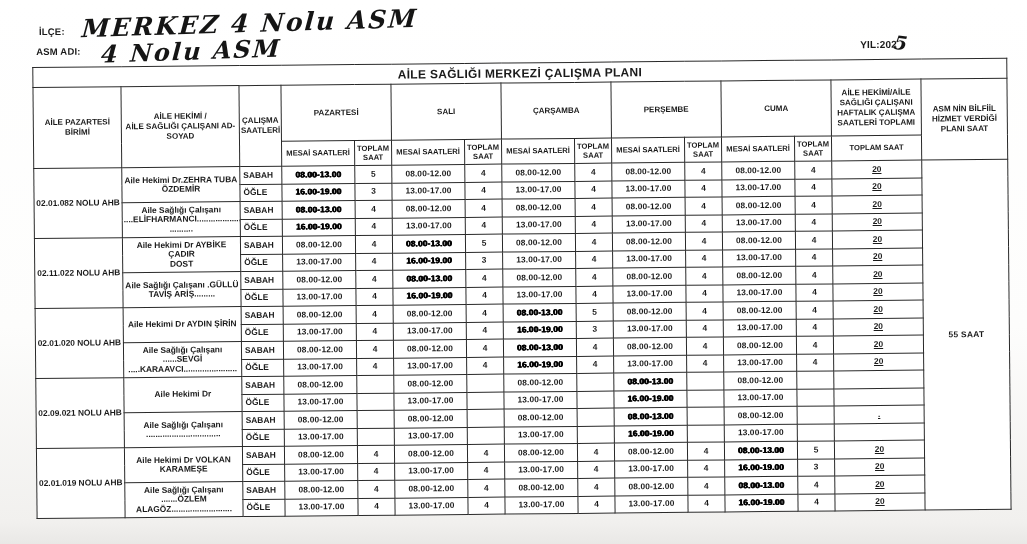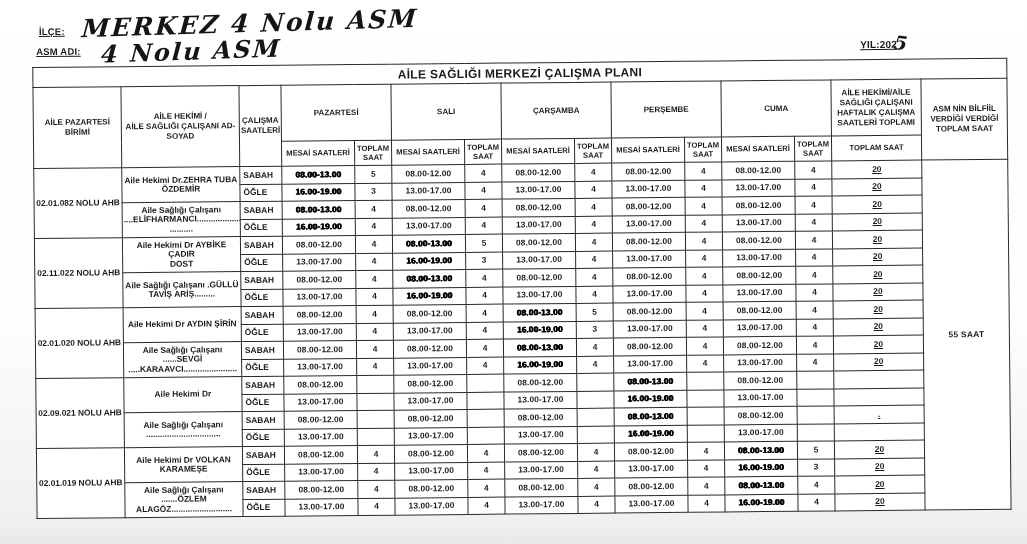--- a/index.html
+++ b/index.html
@@ -7,21 +7,21 @@
   body {
     width:1027px; height:544px; overflow:hidden; position:relative;
     background: linear-gradient(180deg, #ffffff 0%, #fdfdfc 60%, #f1f0ee 96%, #e9e8e6 100%);
     font-family:"Liberation Sans", sans-serif; color:#1a1a1a;
   }
   .scan-sheet { position:absolute; left:0; top:0; width:1027px; height:544px;
     transform:rotate(-0.55deg); transform-origin:55% 45%; }
 
   
   .top-labels { position:absolute; left:0; top:0; width:1027px; height:64px; }
-  .plabel { position:absolute; font-weight:bold; font-size:9.5px; letter-spacing:.2px;text-decoration:underline; }
+  .plabel { position:absolute; font-weight:bold; font-size:9.5px; letter-spacing:.2px; }
   .lbl-ilce { left:41px; top:21px; }
   .lbl-asm  { left:38px; top:41px; }
   .lbl-yil  { left:862px; top:33px; font-size:10px; }
   .lbl-ay   { left:861px; top:52px; font-size:10px;margin-top:25px; }
   .hand {
     font-family:"DejaVu Serif", serif; font-style:italic; font-weight:bold;
     color:#151515; letter-spacing:2px; white-space:nowrap;
   }
   .hand-ilce { position:absolute; left:84px; top:6px; font-size:25px; transform:rotate(-1.2deg) skewX(-6deg); }
   .hand-asm  { position:absolute; left:103px; top:33px; font-size:24px; transform:rotate(-1.5deg) skewX(-6deg); }
@@ -85,21 +85,21 @@
         <th rowspan="2">AİLE PAZARTESİ BİRİMİ</th>
         <th rowspan="2" class="wrapline">AİLE HEKİMİ /
 AİLE SAĞLIĞI ÇALIŞANI AD-SOYAD</th>
         <th rowspan="2">ÇALIŞMA SAATLERİ</th>
         <th colspan="2">PAZARTESİ</th>
         <th colspan="2">SALI</th>
         <th colspan="2">ÇARŞAMBA</th>
         <th colspan="2">PERŞEMBE</th>
         <th colspan="2">CUMA</th>
         <th>AİLE HEKİMİ/AİLE SAĞLIĞI ÇALIŞANI HAFTALIK ÇALIŞMA SAATLERİ TOPLAMI</th>
-        <th rowspan="2">ASM NİN BİLFİİL VERDİĞİ VERDİĞİ TOPLAM SAAT</th>
+        <th rowspan="2">ASM NİN BİLFİİL HİZMET VERDİĞİ PLANI SAAT</th>
       </tr>
       <tr class="h2">
         <th>MESAİ SAATLERİ</th>
         <th class="wrapline">TOPLAM
 SAAT</th>
         <th>MESAİ SAATLERİ</th>
         <th class="wrapline">TOPLAM
 SAAT</th>
         <th>MESAİ SAATLERİ</th>
         <th class="wrapline">TOPLAM

